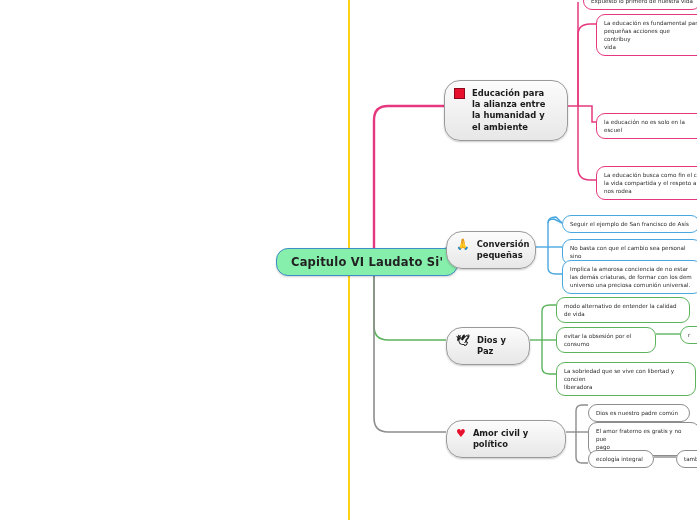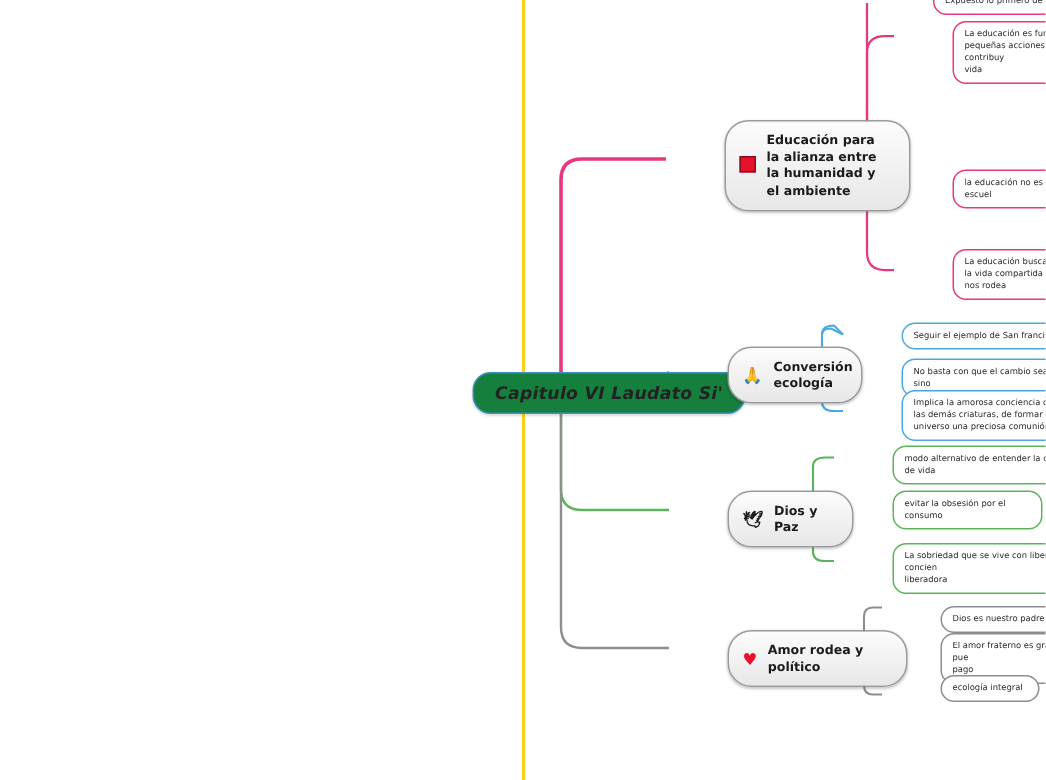--- a/index.html
+++ b/index.html
@@ -33,41 +33,39 @@
     top: 0;
     width: 2px;
     height: 520px;
   }
 
   
   .node {
     position: absolute;
     box-sizing: border-box;
     display: flex;
-    align-items: center;
+    align-items: flex-start;
     background: #ffffff;
-    margin-left: 39px;
   }
   .node-label {
     display: block;
     white-space: pre-line;
   }
 
   
   .root {
     border: 1px solid #3d8fc6;
     border-radius: 12px;
-    background: #15803d;
+    background: #86efac;
     padding: 6px 14px;
     font-size: 11.5px;
     font-weight: bold;
     color: #222222;
     letter-spacing: .2px;
     box-shadow: 0 1px 2px rgba(0,0,0,.18);
-    font-style: italic;
   }
 
   
   .branch {
     border: 1px solid #9a9a9a;
     border-radius: 16px;
     background: linear-gradient(#fcfcfc, #e7e7e7);
     padding: 7px 13px 7px 9px;
     font-size: 8.4px;
     font-weight: bold;
@@ -170,21 +168,21 @@
   </div>
   <div class="node leaf pink" style="left:596px;top:166px;width:110px;">
     <span class="node-label">La educación busca como fin el c
 la vida compartida y el respeto a
 nos rodea</span>
   </div>
 
   <div class="node branch" style="left:446px;top:231px;width:90px;">
     <span class="ic">🙏</span>
     <span class="node-label">Conversión
-ecología</span>
+pequeñas</span>
   </div>
 
   <div class="node leaf blue" style="left:562px;top:215px;width:138px;">
     <span class="node-label">Seguir el ejemplo de San francisco de Asís</span>
   </div>
   <div class="node leaf blue" style="left:562px;top:239px;width:140px;">
     <span class="node-label">No basta con que el cambio sea personal sino</span>
   </div>
   <div class="node leaf blue" style="left:562px;top:260px;width:140px;">
     <span class="node-label">Implica la amorosa conciencia de no estar
@@ -206,21 +204,21 @@
   <div class="node leaf green" style="left:680px;top:326px;width:26px;">
     <span class="node-label">r</span>
   </div>
   <div class="node leaf green" style="left:556px;top:362px;width:140px;">
     <span class="node-label">La sobriedad que se vive con libertad y concien
 liberadora</span>
   </div>
 
   <div class="node branch" style="left:446px;top:420px;width:120px;">
     <span class="ic" style="color:#e8112d;">♥</span>
-    <span class="node-label">Amor rodea y político</span>
+    <span class="node-label">Amor civil y político</span>
   </div>
 
   <div class="node leaf grey" style="left:588px;top:404px;width:102px;">
     <span class="node-label">Dios es nuestro padre común</span>
   </div>
   <div class="node leaf grey" style="left:588px;top:422px;width:112px;">
     <span class="node-label">El amor fraterno es gratis y no pue
 pago</span>
   </div>
   <div class="node leaf grey" style="left:588px;top:450px;width:66px;">

